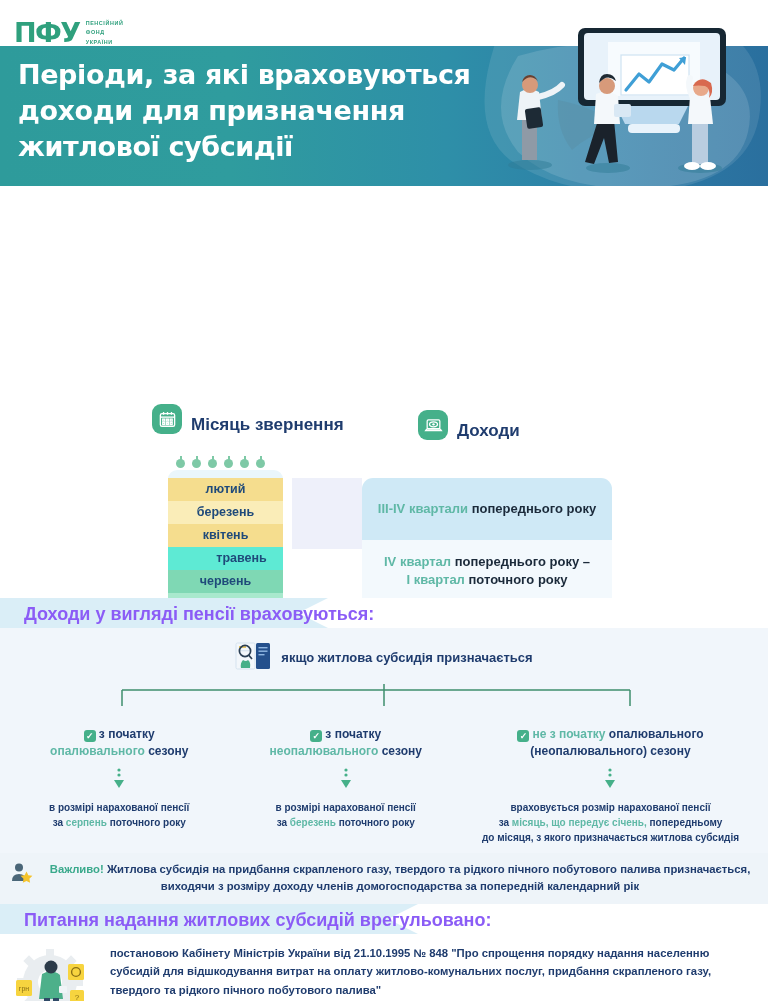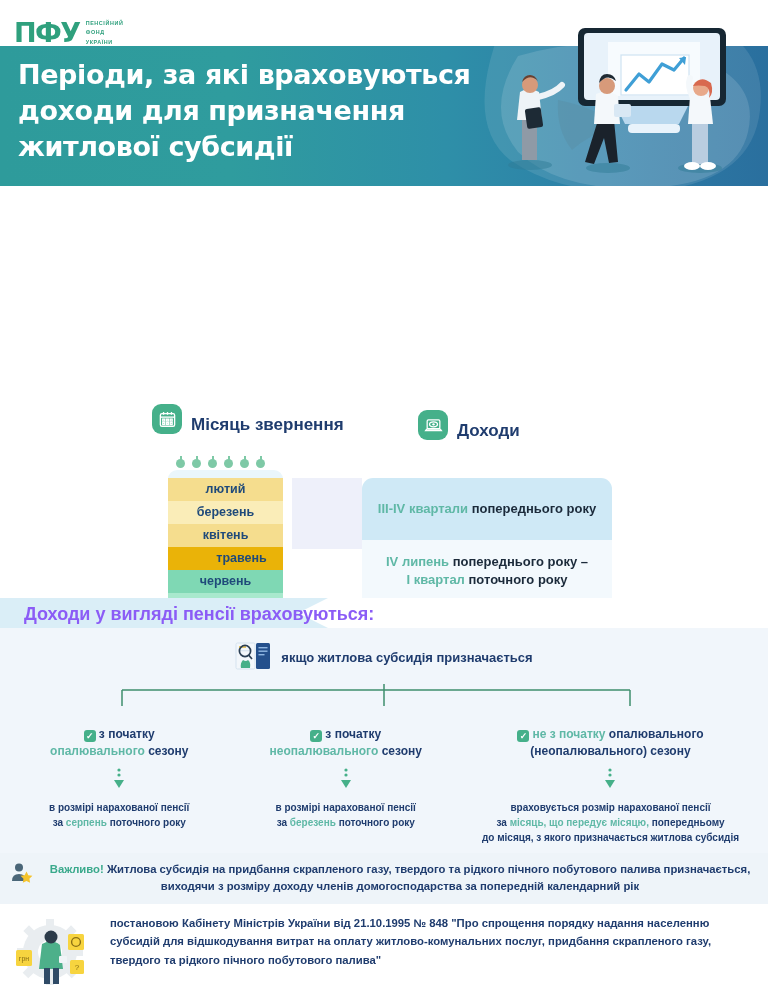--- a/index.html
+++ b/index.html
@@ -215,21 +215,21 @@
     <span class="pin"></span>
     <span class="pin"></span>
     <span class="pin"></span>
     <span class="pin"></span>
   </div>
 
   <div class="months-card" id="months-card">
       <div class="mrow" style="background: rgb(245, 221, 142);">лютий</div>
       <div class="mrow" style="background: rgb(250, 237, 184);">березень</div>
       <div class="mrow" style="background: rgb(245, 221, 142);">квітень</div>
-      <div class="mrow" style="background: #eab308; padding-left: 32px;">травень</div>
+      <div class="mrow" style="background: #5eead4; padding-left: 32px;">травень</div>
       <div class="mrow" style="background: rgb(127, 216, 180);">червень</div>
       <div class="mrow" style="background: rgb(168, 233, 205);">липень</div>
       <div class="mrow" style="background: rgb(127, 216, 180);">серпень</div>
       <div class="mrow" style="background: rgb(168, 233, 205);">вересень</div>
       <div class="mrow" style="background: rgb(250, 237, 184);">жовтень</div>
       <div class="mrow" style="background: rgb(245, 221, 142);">листопад</div>
       <div class="mrow" style="background: rgb(250, 237, 184);">грудень</div>
       <div class="mrow" style="background: rgb(245, 221, 142);">січень</div>
     </div>
 
@@ -238,21 +238,21 @@
     <div class="band plain"></div>
     <div class="band alt"></div>
     <div class="band plain"></div>
   </div>
 
   <div class="q-card" id="q-card">
       <div class="q-row a">
         <div class="q-txt"><span class="qn">III-IV квартали</span> попереднього року</div>
       </div>
       <div class="q-row b">
-        <div class="q-txt"><span class="qn">IV липень</span> попереднього року –<br><span class="qn">I квартал</span> поточного року</div>
+        <div class="q-txt"><span class="qn">IV квартал</span> попереднього року –<br><span class="qn">I квартал</span> поточного року</div>
       </div>
       <div class="q-row a">
         <div class="q-txt"><span class="qn">I-II квартал</span> поточного року</div>
       </div>
       <div class="q-row b">
         <div class="q-txt"><span class="qn">II-III квартал</span> поточного року</div>
       </div>
     </div>
 
   <div class="legend">
@@ -334,21 +334,21 @@
         <span>опалювального</span><br>
         <span>(неопалювального) сезону</span>
       </div>
       <svg class="arrow-dn" viewBox="0 0 14 22">
         <circle cx="7" cy="2" r="1.6" fill="#46b089"></circle>
           <circle cx="7" cy="7" r="1.6" fill="#46b089"></circle>
         <path d="M2 12 h10 l-5 8 Z" fill="#46b089"></path>
       </svg>
       <div class="result">
         <span>враховується розмір нарахованої пенсії</span><br>
-        <span>за </span><span class="gr">місяць, що передує місяцю,</span><span> попередньому</span><br>
+        <span>за </span><span class="gr">місяць, що передує січень,</span><span> попередньому</span><br>
         <span>до місяця, з якого призначається житлова субсидія</span>
       </div>
     </div>
   </div>
 </div>
 
 <div class="sec-important">
   <div class="imp-inner">
     <svg width="24" height="22" viewBox="0 0 24 22" style="flex:none;margin-top:1px;">
       <circle cx="9" cy="5.5" r="4" fill="#4a6678"></circle>
@@ -356,20 +356,23 @@
       <path d="M16.5 9.5 l1.8 3.7 4.1 .6 -3 2.9 .7 4.1 -3.6 -1.9 -3.7 1.9 .7 -4.1 -3 -2.9 4.1 -.6Z" fill="#f5c32c"></path>
     </svg>
     <div class="imp-body">
       <span class="imp-word">Важливо!</span>
       <span>Житлова субсидія на придбання скрапленого газу, твердого та рідкого пічного побутового палива призначається, виходячи з розміру доходу членів домогосподарства за попередній календарний рік</span>
     </div>
   </div>
 </div>
 
 <div class="sec-reg">
+  <div class="ribbon2">
+    <span class="ribbon-txt">Питання надання житлових субсидій врегульовано:</span>
+  </div>
   <div class="reg-body">
     <svg width="92" height="76" viewBox="0 0 92 76" style="flex:none;">
       <circle cx="40" cy="38" r="27" fill="#e9edf0"></circle>
       <g fill="#e9edf0">
         <rect x="36" y="5" width="8" height="9"></rect>
           <rect x="36" y="62" width="8" height="9"></rect>
         <rect x="7" y="34" width="9" height="8"></rect>
           <rect x="64" y="34" width="9" height="8"></rect>
         <rect x="15" y="13" width="8" height="9" transform="rotate(-45 19 17)"></rect>
         <rect x="57" y="13" width="8" height="9" transform="rotate(45 61 17)"></rect>

